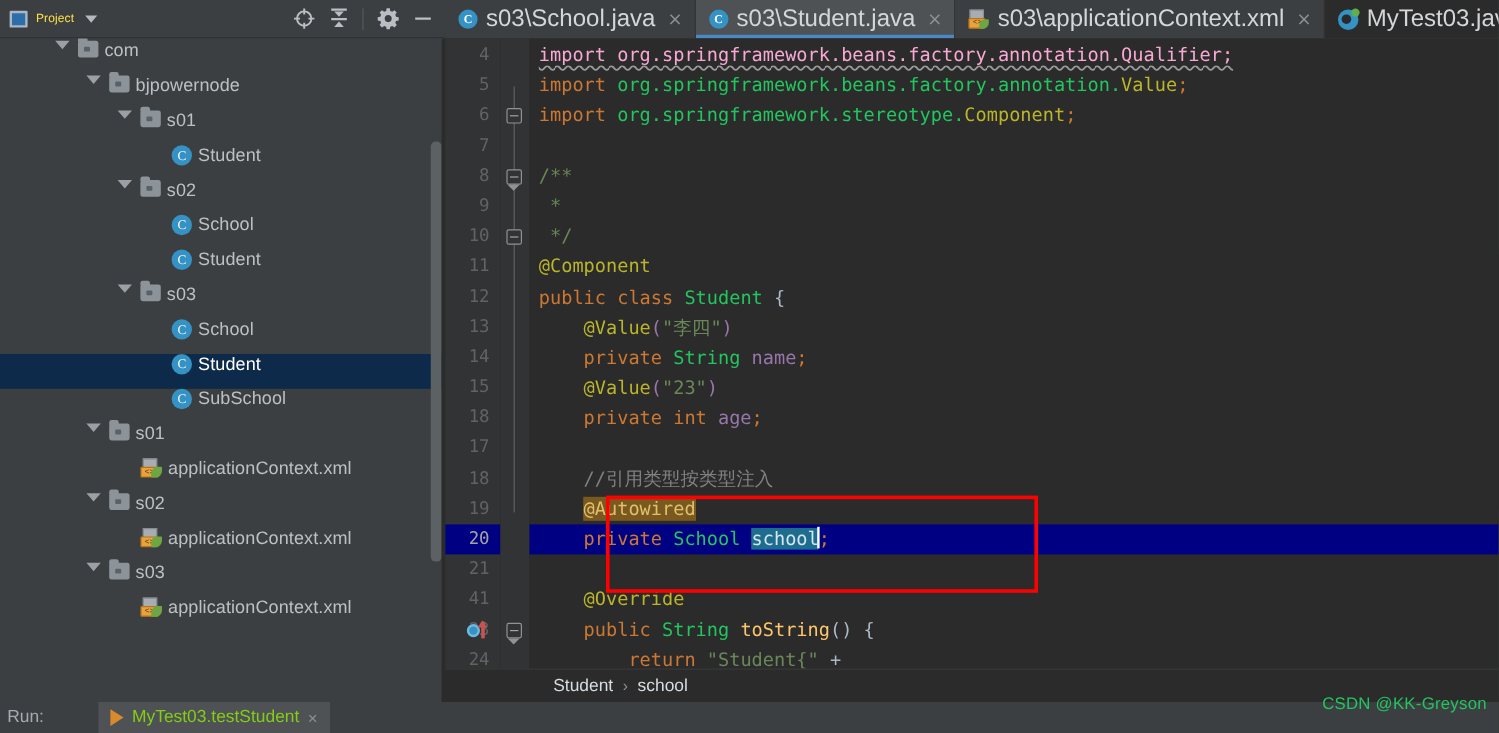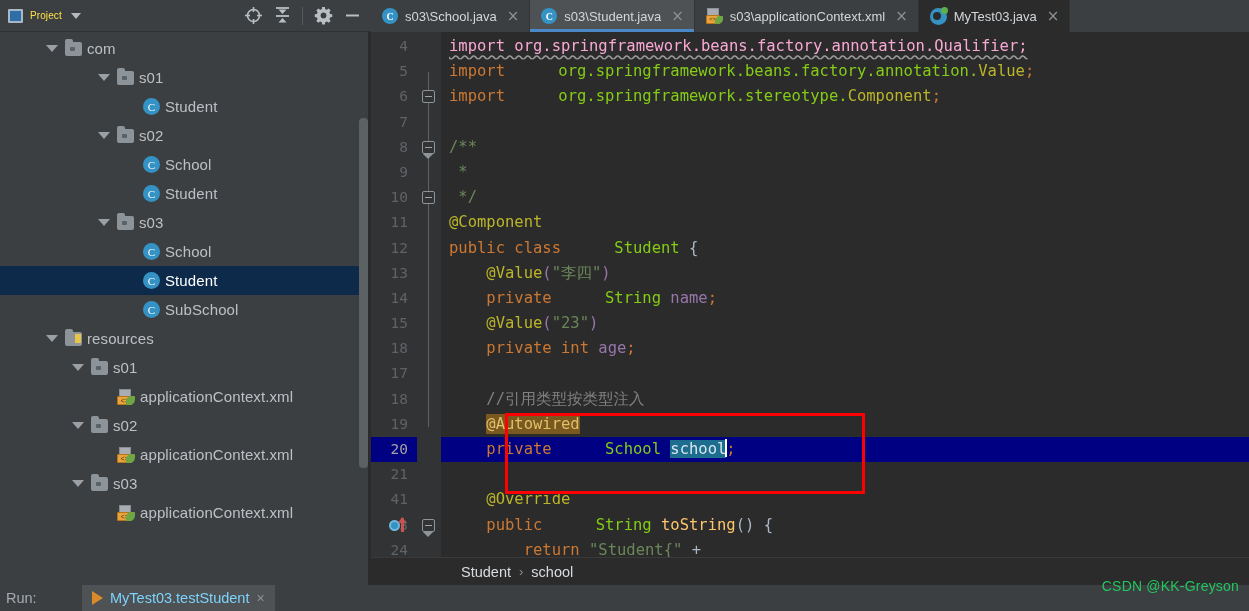--- a/index.html
+++ b/index.html
@@ -52,21 +52,21 @@
   }
   .tab.inactive { background: #3c3f41; }
   .tab.active {
     background: #4e5254;
   }
   .tab.active::after {
     content: ""; position: absolute; left: 0; right: 0; bottom: 0;
     height: 3px; background: #4a88c7;
   }
   .tab.dark { background: #2b2b2b; }
-  .tab-name { color: #d3d7da; font-size: 13px; }
+  .tab-name { color: #d3d7da; font-size: 20px; }
   .tab-x {
     color: #8b9196; font-size: 15px; line-height: 1; margin-left: 3px;
     font-family: "DejaVu Sans", sans-serif;
   }
   .ic-java {
     width: 16px; height: 16px; border-radius: 50%;
     background: #3592c4; color: #fff; font-size: 10px; font-weight: bold;
     display: flex; align-items: center; justify-content: center;
     font-family: "Liberation Serif", serif; flex: 0 0 16px;
   }
@@ -103,21 +103,21 @@
   
   .mid { flex: 1; display: flex; min-height: 0; }
 
   
   .sidebar {
     width: 371px; flex: 0 0 371px; background: #3c3f41;
     position: relative; overflow: hidden;
   }
   .tree { padding-top: 2px; }
   .tnode {
-    height: 29px; display: flex; align-items: center; gap: 5px;
+    height: 29px; display: flex; align-items: flex-start; gap: 5px;
     white-space: nowrap; padding-right: 6px; position: relative;
   }
   .tnode.sel { background: #0d2a4a; }
   .tnode.sel .tlabel { color: #ffffff; }
   .tlabel { color: #bcc0c4; font-size: 15px; letter-spacing: .1px; }
   .tw {
     width: 0; height: 0; border-left: 6px solid transparent;
     border-right: 6px solid transparent; border-top: 7px solid #9aa0a6;
     flex: 0 0 12px; margin-right: 2px;
   }
@@ -244,21 +244,21 @@
 
   
   .kw   { color: #cc7832; }
   .anno { color: #bbb529; }
   .str  { color: #6a8759; }
   .cmt  { color: #808080; margin-top: 34px; }
   .fld  { color: #9876aa; }
   .mth  { color: #ffc66d; }
   .cls  { color: #a9b7c6; }
   .pun  { color: #cc7832; }
-  .white{ color: #84cc16; margin-left: 44px; }
+  .white{ color: #22c55e; }
   .unused {
     color: #f9a8d4; text-decoration: underline wavy #9a9a9a;
     text-underline-offset: 3px;
   }
   .hl-anno { background: #7a5920; color: #e0c068; padding: 1px 0; }
   .sel-word { background: #1d6d8f; color: #d9e6ef; }
   .caret-bar {
     display: inline-block; width: 2px; height: 18px; background: #ffffff;
     vertical-align: -3px; margin: 0 -1px;
   }
@@ -293,21 +293,21 @@
   }
   .run-tab {
     background: #4e5254; height: 26px; display: flex; align-items: center;
     gap: 7px; padding: 0 10px;
   }
   .ic-run {
     width: 0; height: 0; border-left: 11px solid #d98b2b;
     border-top: 7px solid transparent; border-bottom: 7px solid transparent;
     flex: 0 0 11px;
   }
-  .run-tab-name { color: #7dd3fc; font-size: 14.5px; }
+  .run-tab-name { color: #84cc16; font-size: 14.5px; }
   .run-tab-x { color: #8b9196; font-size: 14px; }
 </style>
 </head>
 <body>
 
 <div id="app">
 
   <div class="toprow">
 
     <div class="proj-header">
@@ -383,20 +383,25 @@
 
   <div class="mid">
 
     <div class="sidebar">
       <div class="tree" id="tree">
           <div class="tnode" style="padding-left: 46px;">
             <span class="tw"></span>
             <span class="ic-folder"></span>
             <span class="tlabel">com</span>
           </div>
+          <div class="tnode" style="padding-left: 72px;">
+            <span class="tw"></span>
+            <span class="ic-folder"></span>
+            <span class="tlabel">bjpowernode</span>
+          </div>
           <div class="tnode" style="padding-left: 98px;">
             <span class="tw"></span>
             <span class="ic-folder"></span>
             <span class="tlabel">s01</span>
           </div>
           <div class="tnode" style="padding-left: 124px;">
             <span class="tw blank"></span>
             <span class="ic-class">C</span>
             <span class="tlabel">Student</span>
           </div>
@@ -427,25 +432,20 @@
           </div>
           <div class="tnode sel" style="padding-left: 124px;">
             <span class="tw blank"></span>
             <span class="ic-class">C</span>
             <span class="tlabel">Student</span>
           </div>
           <div class="tnode" style="padding-left: 124px;">
             <span class="tw blank"></span>
             <span class="ic-class">C</span>
             <span class="tlabel">SubSchool</span>
-          </div>
-          <div class="tnode" style="padding-left: 46px;">
-            <span class="tw"></span>
-            <span class="ic-folder res"></span>
-            <span class="tlabel">resources</span>
           </div>
           <div class="tnode" style="padding-left: 72px;">
             <span class="tw"></span>
             <span class="ic-folder"></span>
             <span class="tlabel">s01</span>
           </div>
           <div class="tnode" style="padding-left: 98px;">
             <span class="tw blank"></span>
             <span class="ic-xmlfile">
               <span class="sheet"></span>

